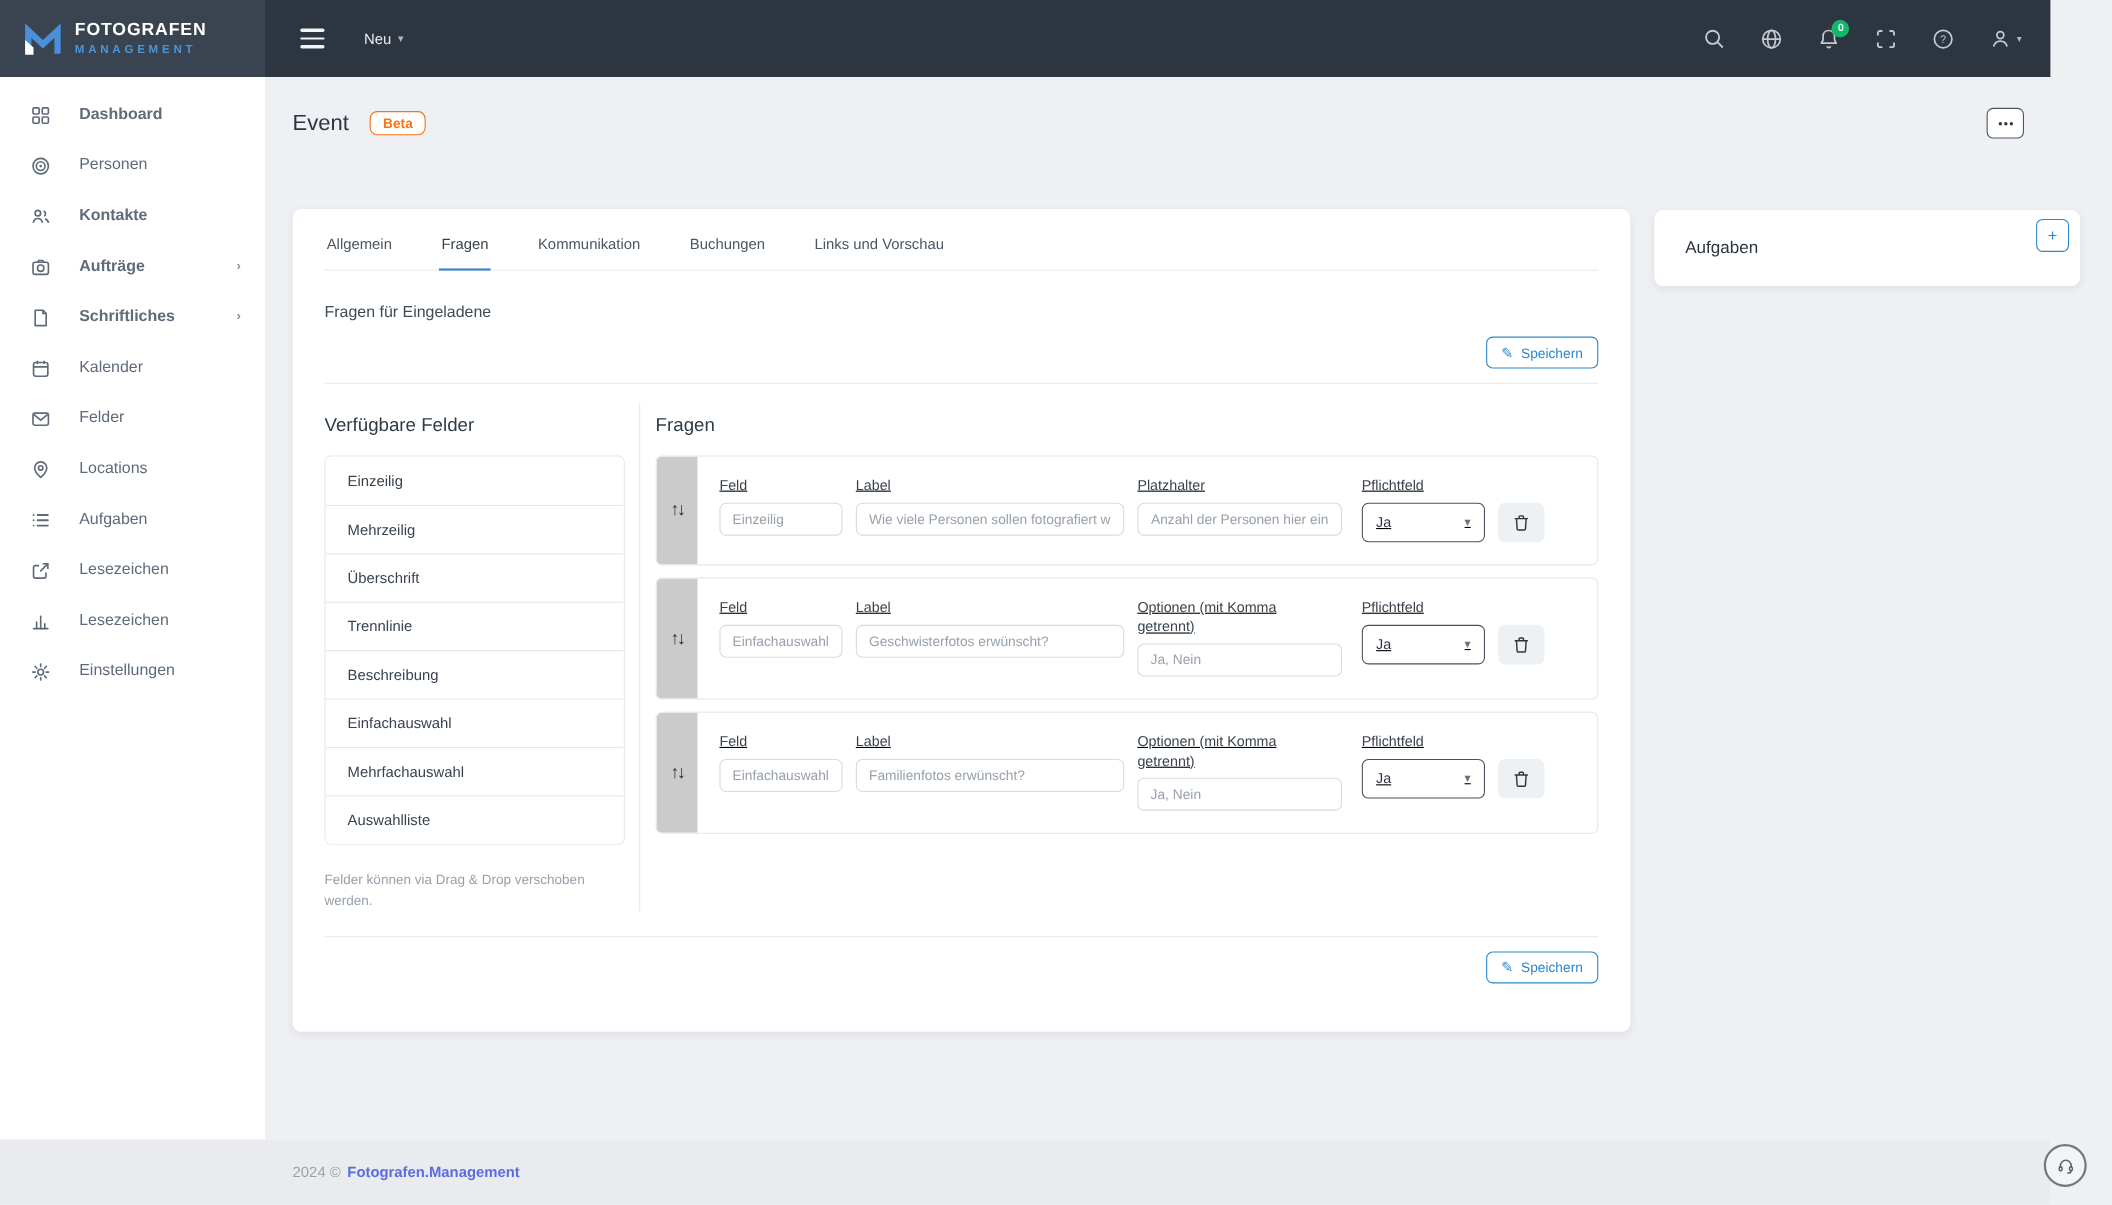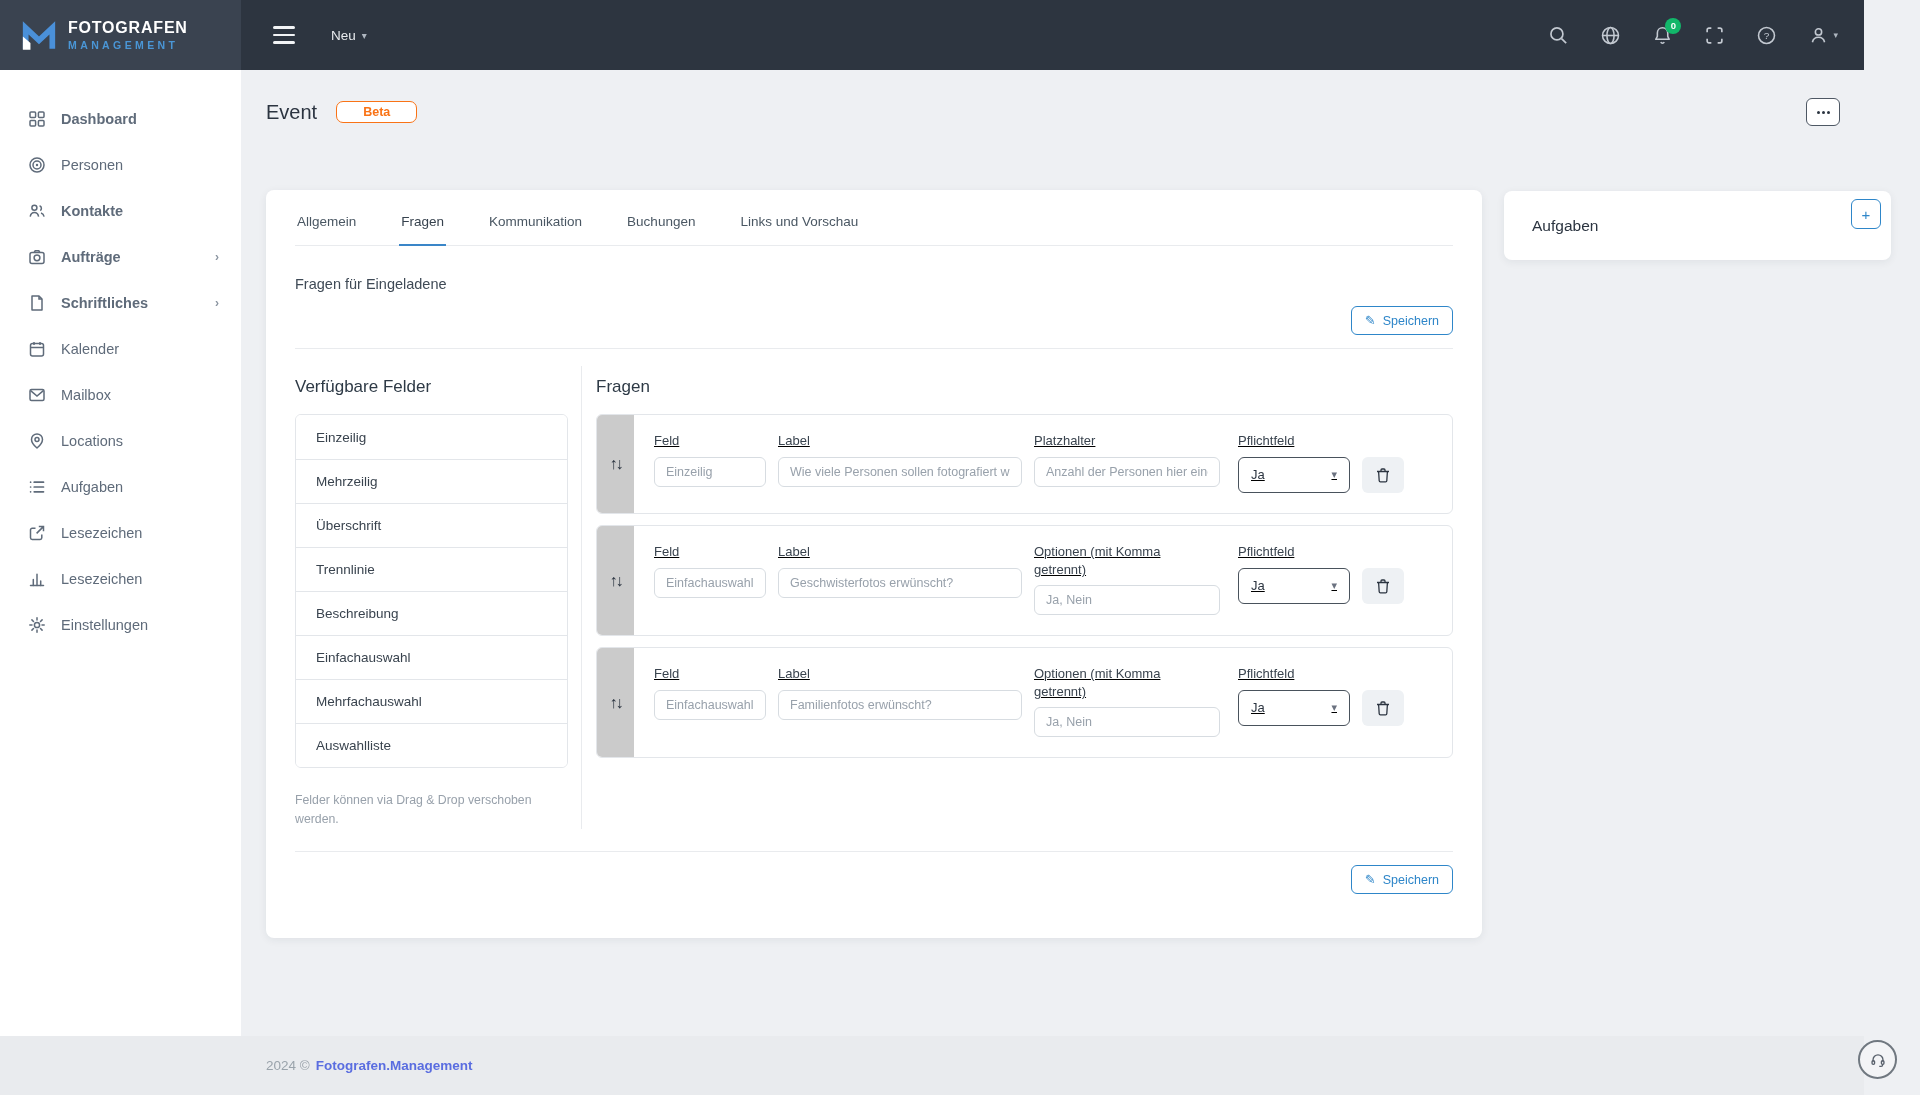--- a/index.html
+++ b/index.html
@@ -17,30 +17,30 @@
   .neu-menu { margin-left:30px; color:#e8ebee; font-size:13.5px; display:flex; align-items:center; gap:6px; cursor:pointer; }
   .neu-caret { font-size:10px; color:#aeb6c0; }
   .nav-right { margin-left:auto; margin-right:26px; display:flex; align-items:center; gap:31px; }
   .nav-icon-btn { position:relative; cursor:pointer; display:flex; align-items:center; }
   .nav-icon-btn svg { stroke:#c3c9d1; }
   .nav-badge { position:absolute; top:-7px; right:-8px; min-width:16px; height:16px; background:#12b76a; border-radius:50%; color:#fff; font-size:9.5px; font-weight:700; display:flex; align-items:center; justify-content:center; }
   .user-caret { font-size:9px; color:#aeb6c0; margin-left:4px; }
 
   
   .sidebar { position:absolute; top:70px; left:0; width:241px; bottom:59px; background:#fff; padding-top:26px; z-index:20; }
-  .side-item { height:46px; display:flex; align-items:center; padding:0 22px 0 28px; gap:15px; color:#5f6b7a; font-size:14.5px; cursor:pointer; }
+  .side-item { height:46px; display:flex; padding:0 22px 0 28px; gap:26px; color:#5f6b7a; font-size:14.5px; cursor:pointer; }
   .side-item svg { stroke:#5f6b7a; flex:none; }
   .side-item.bold { font-weight:700; }
   .side-chevron { margin-left:auto; color:#8a94a0; font-size:12px; }
 
   
   .main { position:absolute; top:70px; left:241px; right:0; bottom:59px; }
   .page-head { position:absolute; top:28px; left:25px; right:24px; display:flex; align-items:center; }
   .page-title { font-size:20px; color:#2b3440; font-weight:500; }
-  .beta-badge { margin-left:19px; border:1.5px solid #f97316; color:#f97316; font-size:12.5px; font-weight:700; padding:3px 26px; border-radius:7px; background:#fff; }
+  .beta-badge { margin-left:19px; border:1.5px solid #f97316; color:#f97316; font-size:12.5px; font-weight:700; padding:3px 11px; border-radius:7px; background:#fff; }
   .more-btn { margin-left:auto; width:34px; height:28px; background:#fff; border:1px solid #4e5864; border-radius:6px; cursor:pointer; display:flex; align-items:center; justify-content:center; gap:2px; }
   .more-btn i { width:3px; height:3px; border-radius:50%; background:#2b3440; }
 
   .card { background:#fff; border-radius:8px; box-shadow:0 2px 8px rgba(32,40,50,.07);margin-top:32px; }
   .main-card { position:absolute; left:25px; top:88px; width:1216px; height:748px; padding:0 29px; overflow:hidden; }
 
   
   .tabs { display:flex; gap:41px; border-bottom:1px solid #e9ebee; padding-top:24px; }
   .tab { background:none; border:none; cursor:pointer; font-family:inherit; font-size:13.5px; color:#4a5763; padding:0 2px 15px; border-bottom:2px solid transparent; margin-bottom:-1px; }
   .tab.active { color:#37424e; border-bottom-color:#3a86c8; }
@@ -211,21 +211,21 @@
           <rect x="2.5" y="3.5" width="13" height="12.5" rx="2"></rect>
           <path d="M2.5 7.5h13M6 2v3M12 2v3"></path>
         </svg>
       <span>Kalender</span>
     </div>
     <div class="side-item">
       <svg width="18" height="18" viewBox="0 0 18 18" fill="none" stroke-width="1.5">
           <rect x="2" y="3.6" width="14" height="11" rx="1.5"></rect>
           <path d="M2.6 4.6L9 10l6.4-5.4"></path>
         </svg>
-      <span>Mailbox</span>
+      <span>Felder</span>
     </div>
     <div class="side-item">
       <svg width="18" height="18" viewBox="0 0 18 18" fill="none" stroke-width="1.5">
           <path d="M9 16s5.5-4.7 5.5-8.6a5.5 5.5 0 0 0-11 0C3.5 11.3 9 16 9 16z" stroke-linejoin="round"></path>
           <circle cx="9" cy="7.4" r="2"></circle>
         </svg>
       <span>Locations</span>
     </div>
     <div class="side-item">
       <svg width="18" height="18" viewBox="0 0 18 18" fill="none" stroke-width="1.5" stroke-linecap="round">

